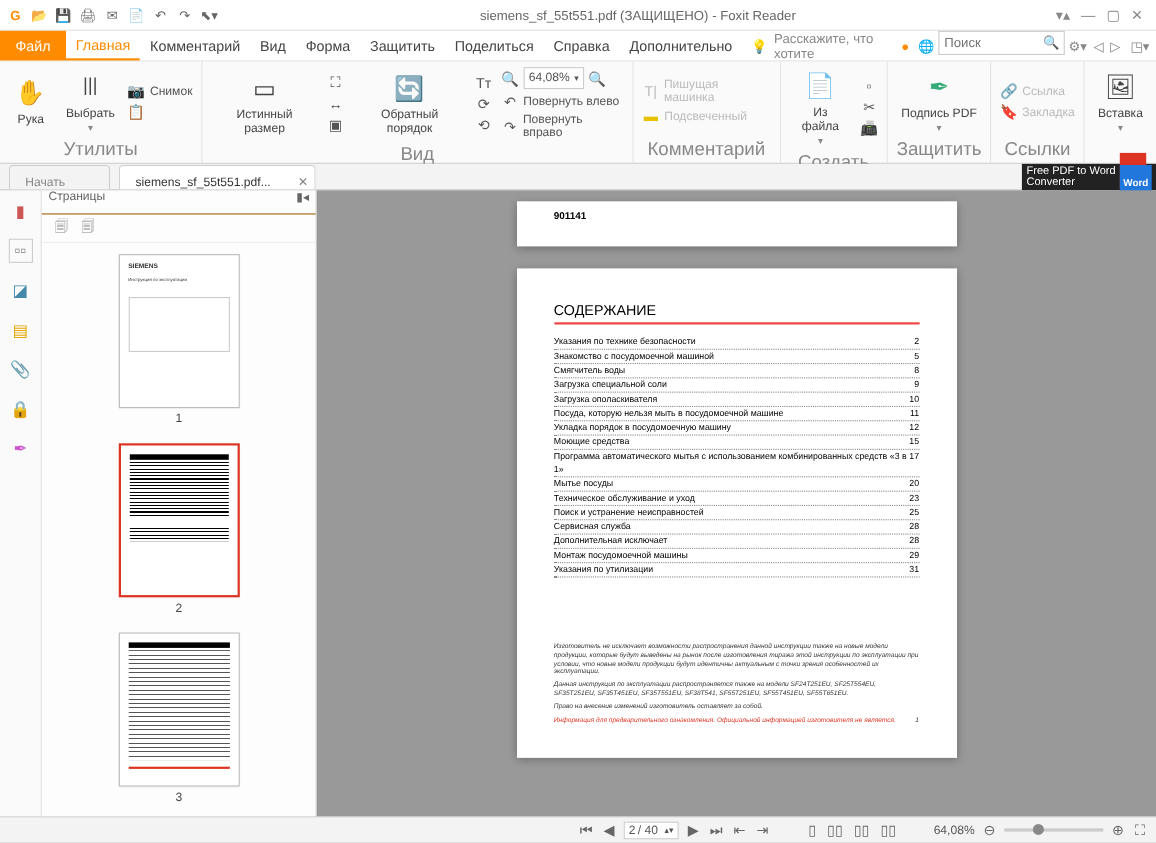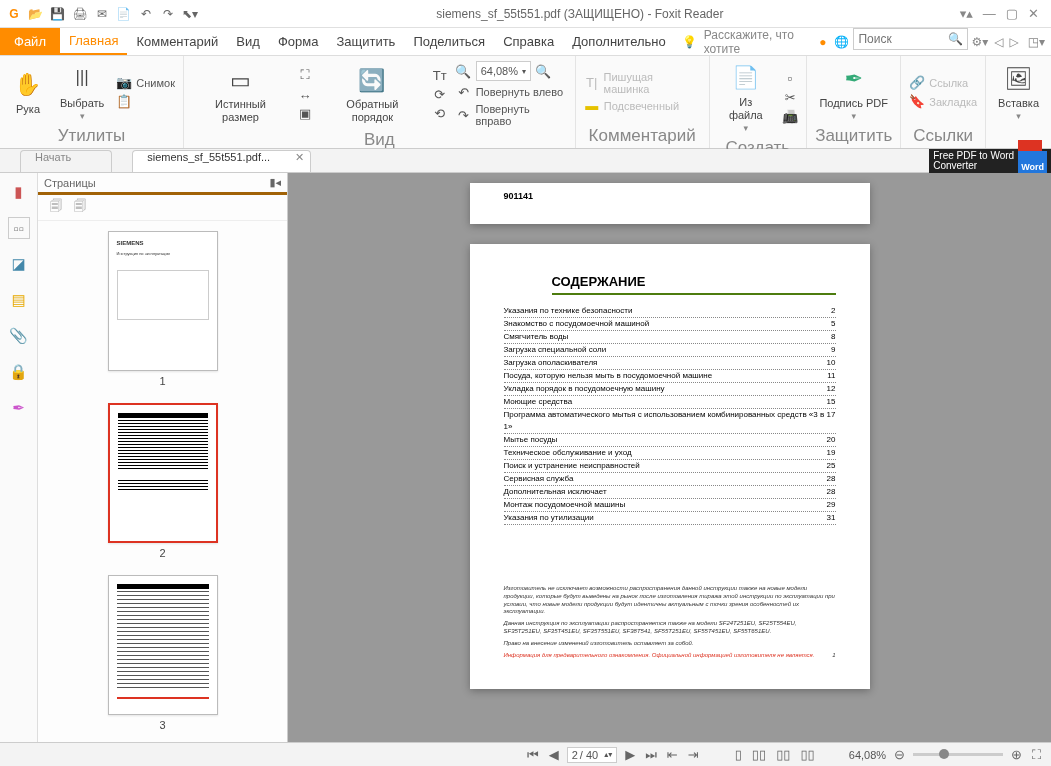--- a/index.html
+++ b/index.html
@@ -31,46 +31,46 @@
 .bigbtn { display:flex; flex-direction:column; align-items:center; gap:2px; cursor:pointer; padding:2px 4px; font-size:11px; color:#444; text-align:center; line-height:1.15;}
 .bigbtn .ic { width:32px; height:32px; display:flex; align-items:center; justify-content:center; font-size:22px;}
 .smallrow { display:flex; align-items:center; gap:4px; font-size:11px; color:#555; cursor:pointer; padding:1px 0;}
 .smallrow .sic { width:16px; height:16px; display:inline-flex; align-items:center; justify-content:center; font-size:13px;}
 .smallrow.off { color:#bbb; }
 .vcol { display:flex; flex-direction:column; gap:1px;}
 .zoombox { border:1px solid #ccc; background:#fff; height:20px; display:flex; align-items:center; padding:0 4px; font-size:11px; gap:4px;}
 
 
 .doctabs { height: 24px; background: #f3f3f3; display:flex; align-items:flex-end; border-bottom:1px solid #ccc; position:relative;}
-.doctab { height:22px; padding:0 40px 0 14px; display:flex; align-items:flex-start; border:1px solid #ccc; border-bottom:none; background:#fff; font-size:11px; border-radius:4px 4px 0 0; margin-left:20px; position:relative;}
+.doctab { height:22px; padding:0 40px 0 14px; display:flex; align-items:flex-end; border:1px solid #ccc; border-bottom:none; background:#fff; font-size:11px; border-radius:4px 4px 0 0; margin-left:8px; position:relative;}
 .doctab.inactive { background:#f3f3f3; color:#888;}
 .doctab .close { position:absolute; right:6px; color:#888; cursor:pointer; font-size:11px;}
 .ad { position:absolute; right:0; top:0; height:24px; background:#222; color:#fff; font-size:10px; display:flex; align-items:center; padding:0 4px; gap:4px;}
 .ad .badge { padding:11px 3px; font-size:9px; font-weight:bold;}
 .ad .pdf { background:#d32; }
 .ad .word { background:#27d; }
 
 
 .main { display:flex; height: calc(766px - 28px - 28px - 93px - 24px - 24px); }
 .leftbar { width:38px; background:#fafafa; border-right:1px solid #ddd; display:flex; flex-direction:column; align-items:center; padding-top:8px; gap:14px;}
 .leftbar .lic { width:22px; height:22px; display:flex; align-items:center; justify-content:center; color:#888; cursor:pointer; font-size:15px;}
 
 .thumbpane { width:250px; background:#fdfdfd; border-right:1px solid #ccc; display:flex; flex-direction:column;}
-.thumbpane .hdr { height:22px; border-bottom:3px solid #a16207; display:flex; align-items:center; justify-content:space-between; padding:0 6px; font-size:11px; color:#666;}
+.thumbpane .hdr { height:22px; border-bottom:1px solid #a16207; display:flex; align-items:flex-start; justify-content:space-between; padding:0 6px; font-size:11px; color:#666;}
 .thumbpane .tools { height:26px; display:flex; align-items:center; gap:12px; padding-left:12px; border-bottom:1px solid #eee;}
 .thumbs { flex:1; overflow:auto; padding:10px 0; display:flex; flex-direction:column; align-items:center; gap:16px;}
 .thumb { width:110px; }
 .thumb .pg { width:100%; height:140px; border:1px solid #bbb; background:#fff; box-shadow:0 1px 2px rgba(0,0,0,.1); padding:8px; font-size:4px;}
 .thumb.sel .pg { border:2px solid #d32;}
 .thumb .num { text-align:center; font-size:11px; color:#444; margin-top:4px;}
 
 .docview { flex:1; background:#999; overflow:auto; position:relative; display:flex; flex-direction:column; align-items:center; padding:10px 0;}
 .page { width:400px; background:#fff; box-shadow:0 2px 8px rgba(0,0,0,.3); margin-bottom:20px; padding:30px 34px; font-size:9px; color:#000;}
 .page.small { height:41px; padding:8px 34px;}
-.toc-title { font-weight:bold; font-size:13px; margin-bottom:10px; border-bottom:2px solid #4d7c0f; padding-bottom:4px;margin-left:48px;}
+.toc-title { font-weight:normal; font-size:13px; margin-bottom:10px; border-bottom:2px solid #ef4444; padding-bottom:4px;}
 .toc-row { display:flex; font-size:8px; line-height:1.5; border-bottom:1px dotted #888;}
 .toc-row .t { flex:1; }
 .toc-row .d { white-space:nowrap;}
 .footer-text { font-size:6px; font-style:italic; color:#333; margin-top:60px; line-height:1.3;}
 .footer-text .red { color:#d32;}
 
 
 .statusbar { height:24px; background:#f3f3f3; border-top:1px solid #ccc; display:flex; align-items:center; padding:0 8px; gap:6px; font-size:11px; color:#555;}
 .statusbar .spacer { flex:1;}
 .statusbar .cic { cursor:pointer; font-size:13px; color:#666; padding:0 2px;}
@@ -389,21 +389,21 @@
           <div class="toc-row">
             <span class="t">Программа автоматического мытья с использованием комбинированных средств «3 в 1»</span>
             <span class="d">17</span>
           </div>
           <div class="toc-row">
             <span class="t">Мытье посуды</span>
             <span class="d">20</span>
           </div>
           <div class="toc-row">
             <span class="t">Техническое обслуживание и уход</span>
-            <span class="d">19</span>
+            <span class="d">23</span>
           </div>
           <div class="toc-row">
             <span class="t">Поиск и устранение неисправностей</span>
             <span class="d">25</span>
           </div>
           <div class="toc-row">
             <span class="t">Сервисная служба</span>
             <span class="d">28</span>
           </div>
           <div class="toc-row">

